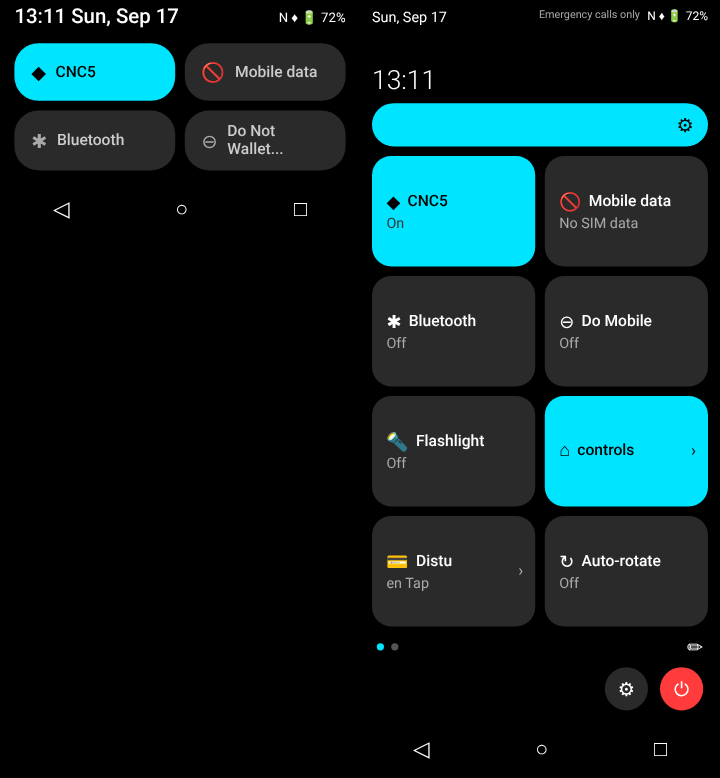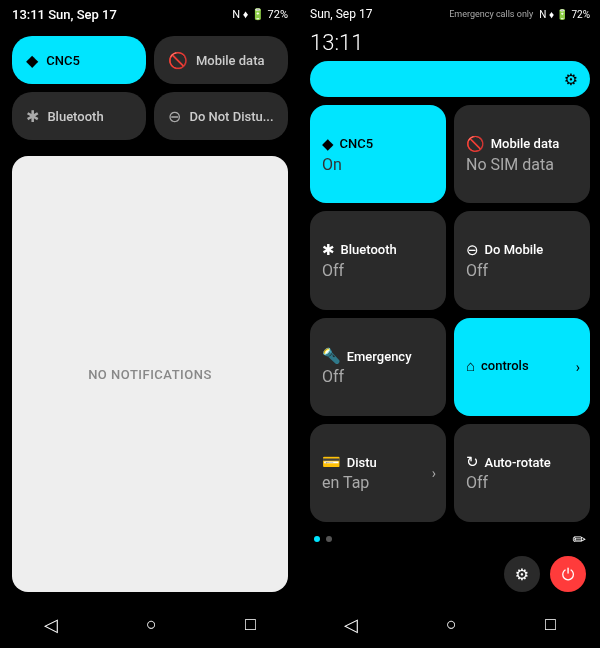--- a/index.html
+++ b/index.html
@@ -25,21 +25,21 @@
       height: 28px;
       background: #000;
       display: flex;
       align-items: center;
       justify-content: space-between;
       padding: 0 12px;
     }
 
     .left-status-bar .time {
       color: #fff;
-      font-size: 13px;
+      font-size: 17px;
       font-weight: 500;
     }
 
     .left-status-bar .icons {
       color: #fff;
       font-size: 11px;
       display: flex;
       align-items: center;
       gap: 3px;
     }
@@ -146,20 +146,21 @@
       gap: 3px;
       color: #aaa;
       font-size: 10px;
     }
 
     .right-time-bar {
       display: flex;
       align-items: center;
       justify-content: space-between;
       padding: 2px 10px 6px;
+      margin-top: 25px;
     }
 
     .right-time {
       color: #fff;
       font-size: 22px;
       font-weight: 300;
     }
 
     .brightness-bar {
       margin: 0 10px 8px;
@@ -224,21 +225,21 @@
       font-size: 13px;
       font-weight: 500;
       color: #fff;
     }
 
     .rtile.active .rtile-name {
       color: #000;
     }
 
     .rtile-sub {
-      font-size: 16px;
+      font-size: 12px;
       color: #aaa;
       padding-left: 0;
     }
 
     .rtile.active .rtile-sub {
       color: #333;
     }
 
     .rtile-arrow {
       position: absolute;
@@ -339,28 +340,25 @@
       <span class="tile-label">Mobile data</span>
     </div>
 
     <div class="tile inactive">
       <span class="tile-icon">✱</span>
       <span class="tile-label">Bluetooth</span>
     </div>
 
     <div class="tile inactive">
       <span class="tile-icon">⊖</span>
-      <span class="tile-label">Do Not Distu...</span>
-    </div>
-
-  </div>
-
-  <div class="left-notification-area">
-    <span class="no-notifications">NO NOTIFICATIONS</span>
-  </div>
+      <span class="tile-label">Do Not Wallet...</span>
+    </div>
+
+  </div>
+
 
   <div class="left-nav-bar">
     <span class="nav-icon">◁</span>
     <span class="nav-icon">○</span>
     <span class="nav-icon">□</span>
   </div>
 
 </div>
 
 <div class="right-panel">
@@ -411,21 +409,21 @@
       <div class="rtile-top">
         <span class="rtile-icon">⊖</span>
         <span class="rtile-name">Do Mobile</span>
       </div>
       <span class="rtile-sub">Off</span>
     </div>
 
     <div class="rtile inactive">
       <div class="rtile-top">
         <span class="rtile-icon">🔦</span>
-        <span class="rtile-name">Emergency</span>
+        <span class="rtile-name">Flashlight</span>
       </div>
       <span class="rtile-sub">Off</span>
     </div>
 
     <div class="rtile active">
       <div class="rtile-top">
         <span class="rtile-icon">⌂</span>
         <span class="rtile-name">controls</span>
       </div>
       <span class="rtile-arrow">›</span>

